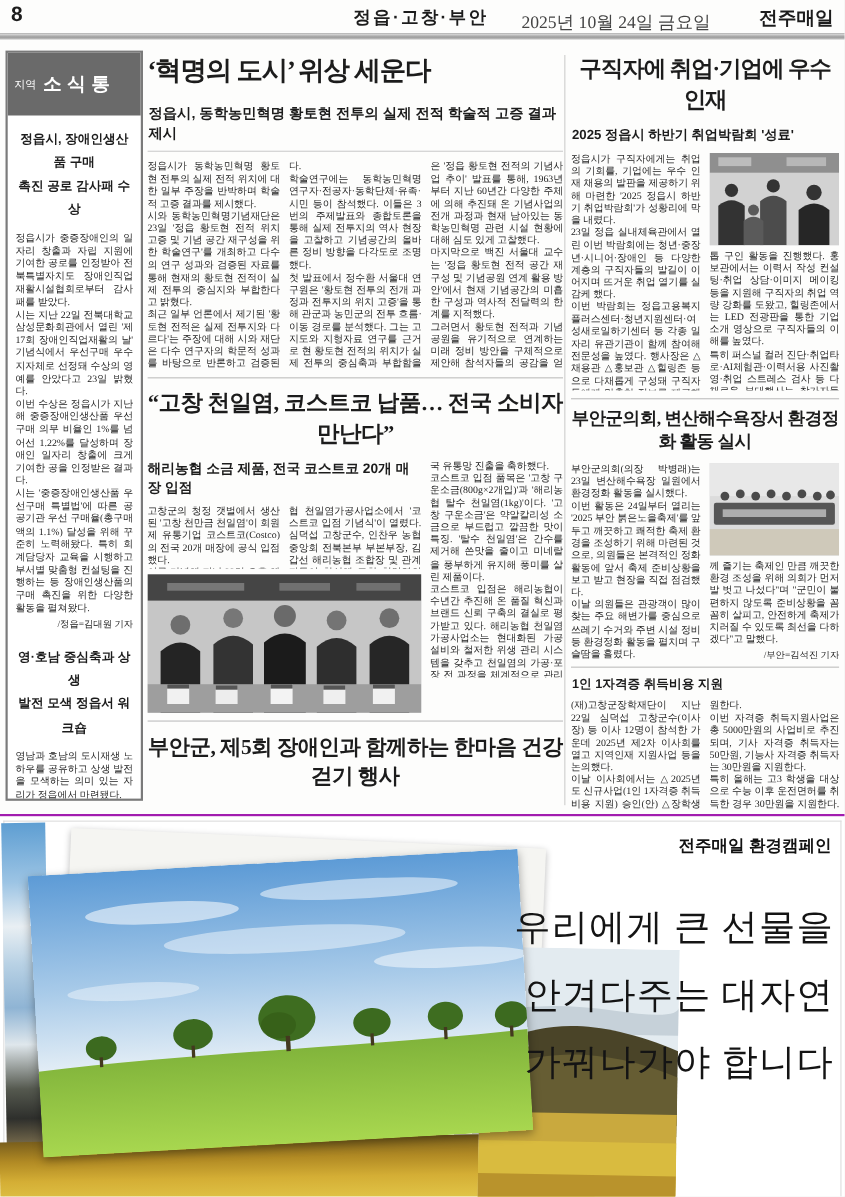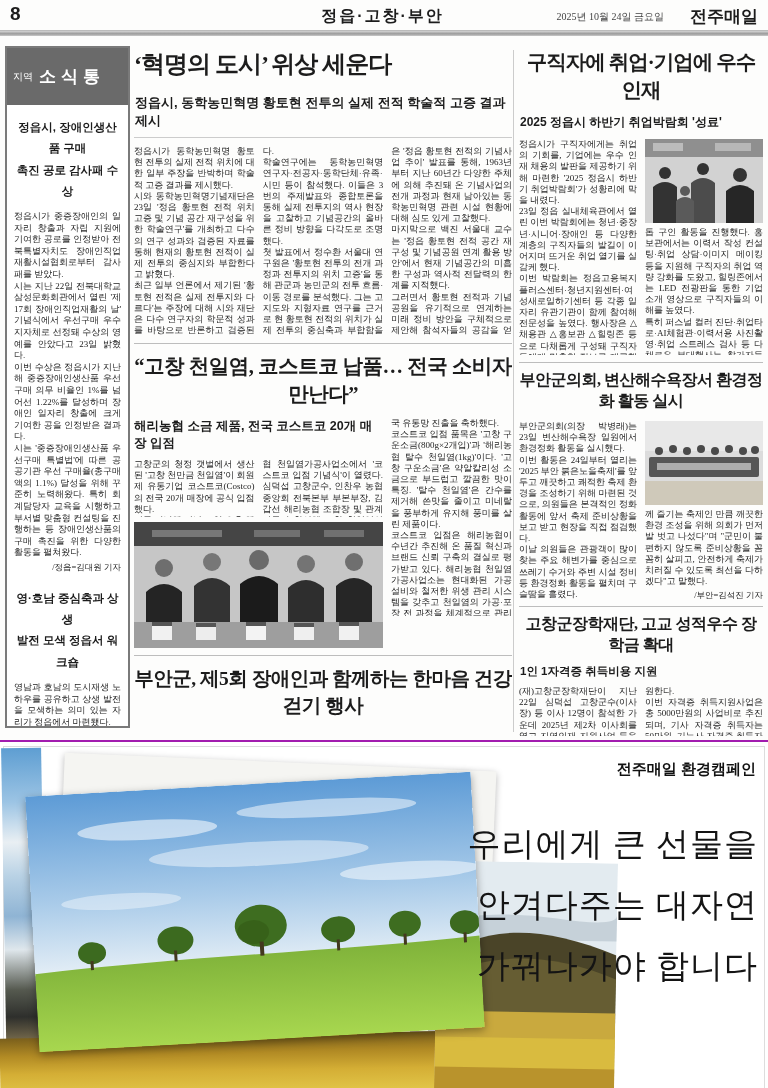--- a/index.html
+++ b/index.html
@@ -3,21 +3,21 @@
 <meta charset="utf-8">
 <style>
   html,body{margin:0;padding:0;background:#e8e8e8;}
   .page{position:relative;width:768px;height:1088px;background:#fdfdfc;margin:0 auto;overflow:hidden;
         font-family:"Liberation Serif","DejaVu Serif",serif;color:#1c1c1c;}
   
   .hdr{position:absolute;left:0;top:0;width:768px;height:30px;}
   .hdr-page{position:absolute;left:10px;top:3px;font-size:19px;font-weight:bold;font-family:"Liberation Sans","DejaVu Sans",sans-serif;}
   .hdr-section{position:absolute;left:0;right:3px;top:6px;text-align:center;font-size:16px;font-weight:bold;
                letter-spacing:2px;font-family:"Liberation Sans","DejaVu Sans",sans-serif;}
-  .hdr-date{position:absolute;right:104px;top:10px;font-size:10px;color:#444;}
+  .hdr-date{position:absolute;right:122px;top:10px;font-size:16px;color:#444;}
   .hdr-masthead{position:absolute;right:10px;top:5px;font-size:17px;font-weight:bold;font-family:Liberation Serif, serif;}
   .hdr-rule{position:absolute;left:0;top:30px;width:768px;height:5px;
             background:linear-gradient(180deg,#d6d6d6 0%,#9b9b9b 55%,#c9c9c9 100%);border-top:1px solid #bbb;}
   
   .sidebar{position:absolute;left:5px;top:46px;width:125px;height:682px;border:2px solid #7a7a7a;background:#fff;overflow:hidden;box-sizing:border-box;}
   .sb-head{height:25px;background:#6a6a6a;color:#fff;display:flex;align-items:center;padding:16px 6px;gap:6px;
            font-family:"Liberation Sans","DejaVu Sans",sans-serif;}
   .sb-tag{font-size:10px;}
   .sb-title{font-size:17px;font-weight:bold;letter-spacing:5px;}
   .sb-content{padding:8px 7px 4px 7px;}
@@ -270,21 +270,20 @@
           </div>
           <div class="body-text">께 즐기는 축제인 만큼 깨끗한 환경 조성을 위해 의회가 먼저 발 벗고 나섰다"며 "군민이 불편하지 않도록 준비상황을 꼼꼼히 살피고, 안전하게 축제가 치러질 수 있도록 최선을 다하겠다"고 말했다.</div>
           <div class="byline">/부안=김석진 기자</div>
         </div>
       </div>
     </article>
 
     <div class="hdiv"></div>
 
     <article>
-      <h3 class="f-headline">고창군장학재단, 고교 성적우수 장학금 확대</h3>
       <div class="f-subhead subhead">1인 1자격증 취득비용 지원</div>
       <div class="cols2 f-cols">
         <div class="body-text">(재)고창군장학재단이 지난 22일 심덕섭 고창군수(이사장) 등 이사 12명이 참석한 가운데 2025년 제2차 이사회를 열고 지역인재 지원사업 등을 논의했다.
 이날 이사회에서는 △2025년도 신규사업(1인 1자격증 취득비용 지원) 승인(안) △장학생 선발 및 장학금 지급 규정 일부개정(안) △2025년 장학금 지원사업 변경승인(안) △2025년 제1회 추가경정예산(안) 등 총 4건의 안건을 심의·의결했다.
 이에 향후 재단은 '1인1자격증 취득비용 지원사업'을 신설해 미래를 준비하는 학생들의 자격증 취득비용을 지</div>
         <div>
           <div class="body-text">원한다.
 이번 자격증 취득지원사업은 총 5000만원의 사업비로 추진되며, 기사 자격증 취득자는 50만원, 기능사 자격증 취득자는 30만원을 지원한다.
 특히 올해는 고3 학생을 대상으로 수능 이후 운전면허를 취득한 경우 30만원을 지원한다. 또 고등학생 성적우수 장학금 선발인원을 20명에서 60명으로 확대하고 성적 기준도 내신 2등급 이내, 90점 이상에서 내신 3등급 이내, 80점 이상으로 완화했다.
 재단에서는 고창군 홈페이지에 공고해 2025년 고창군 장학재단 장학생 선발(4개 분야)과 '1인 1자격증 취득비용 지원사업'을 추진한다.</div>

